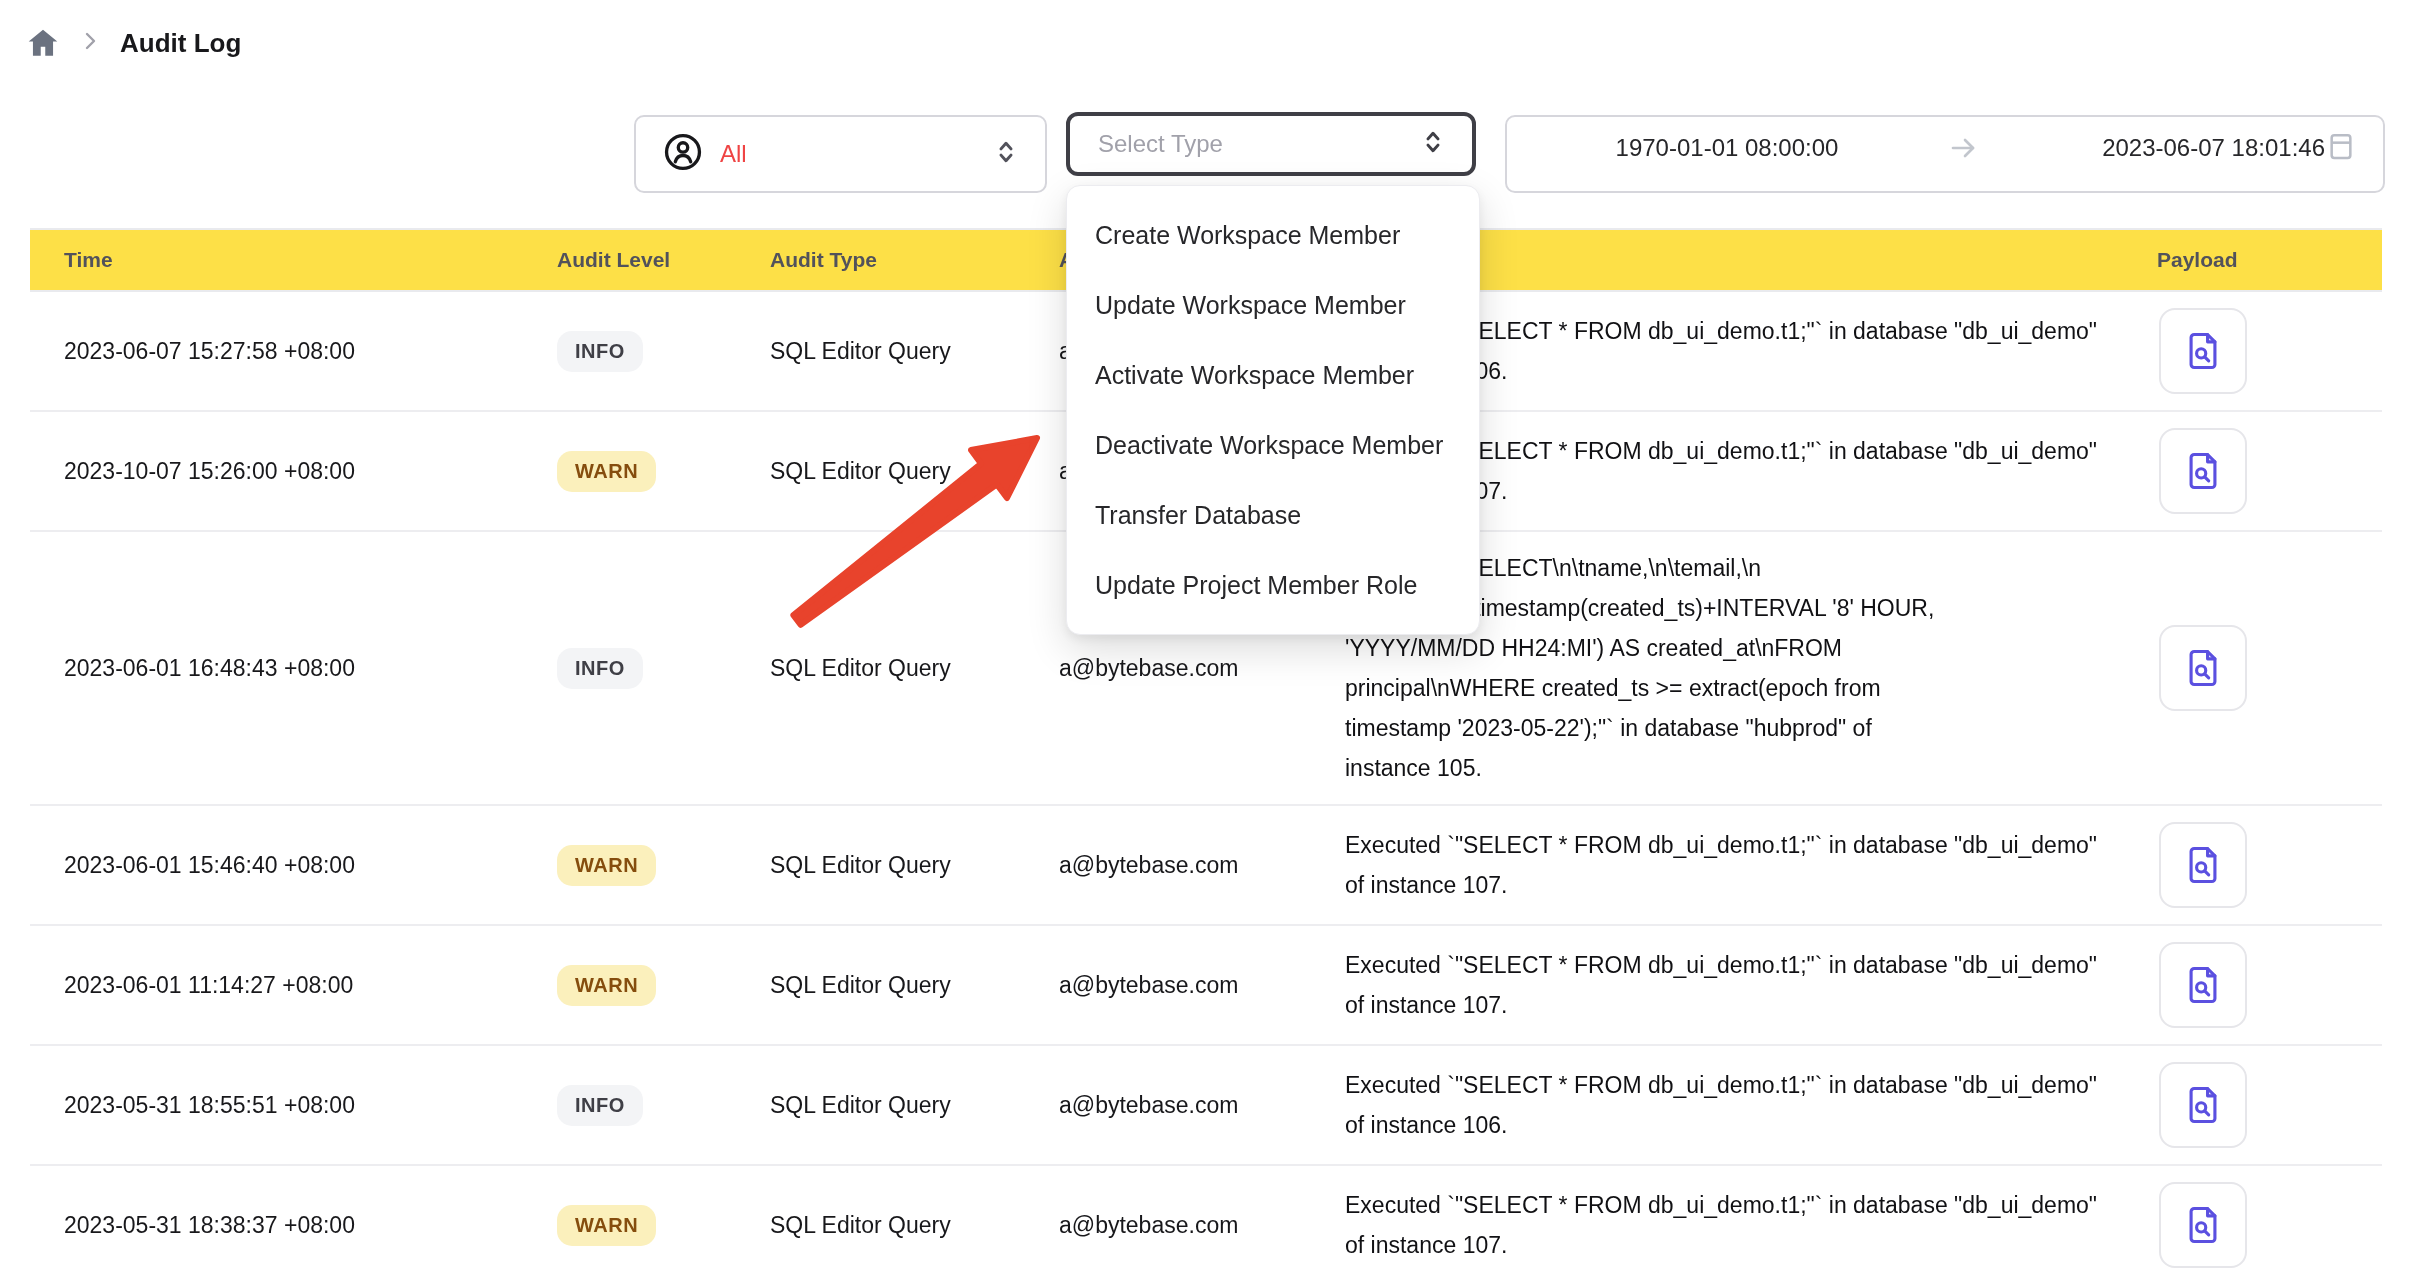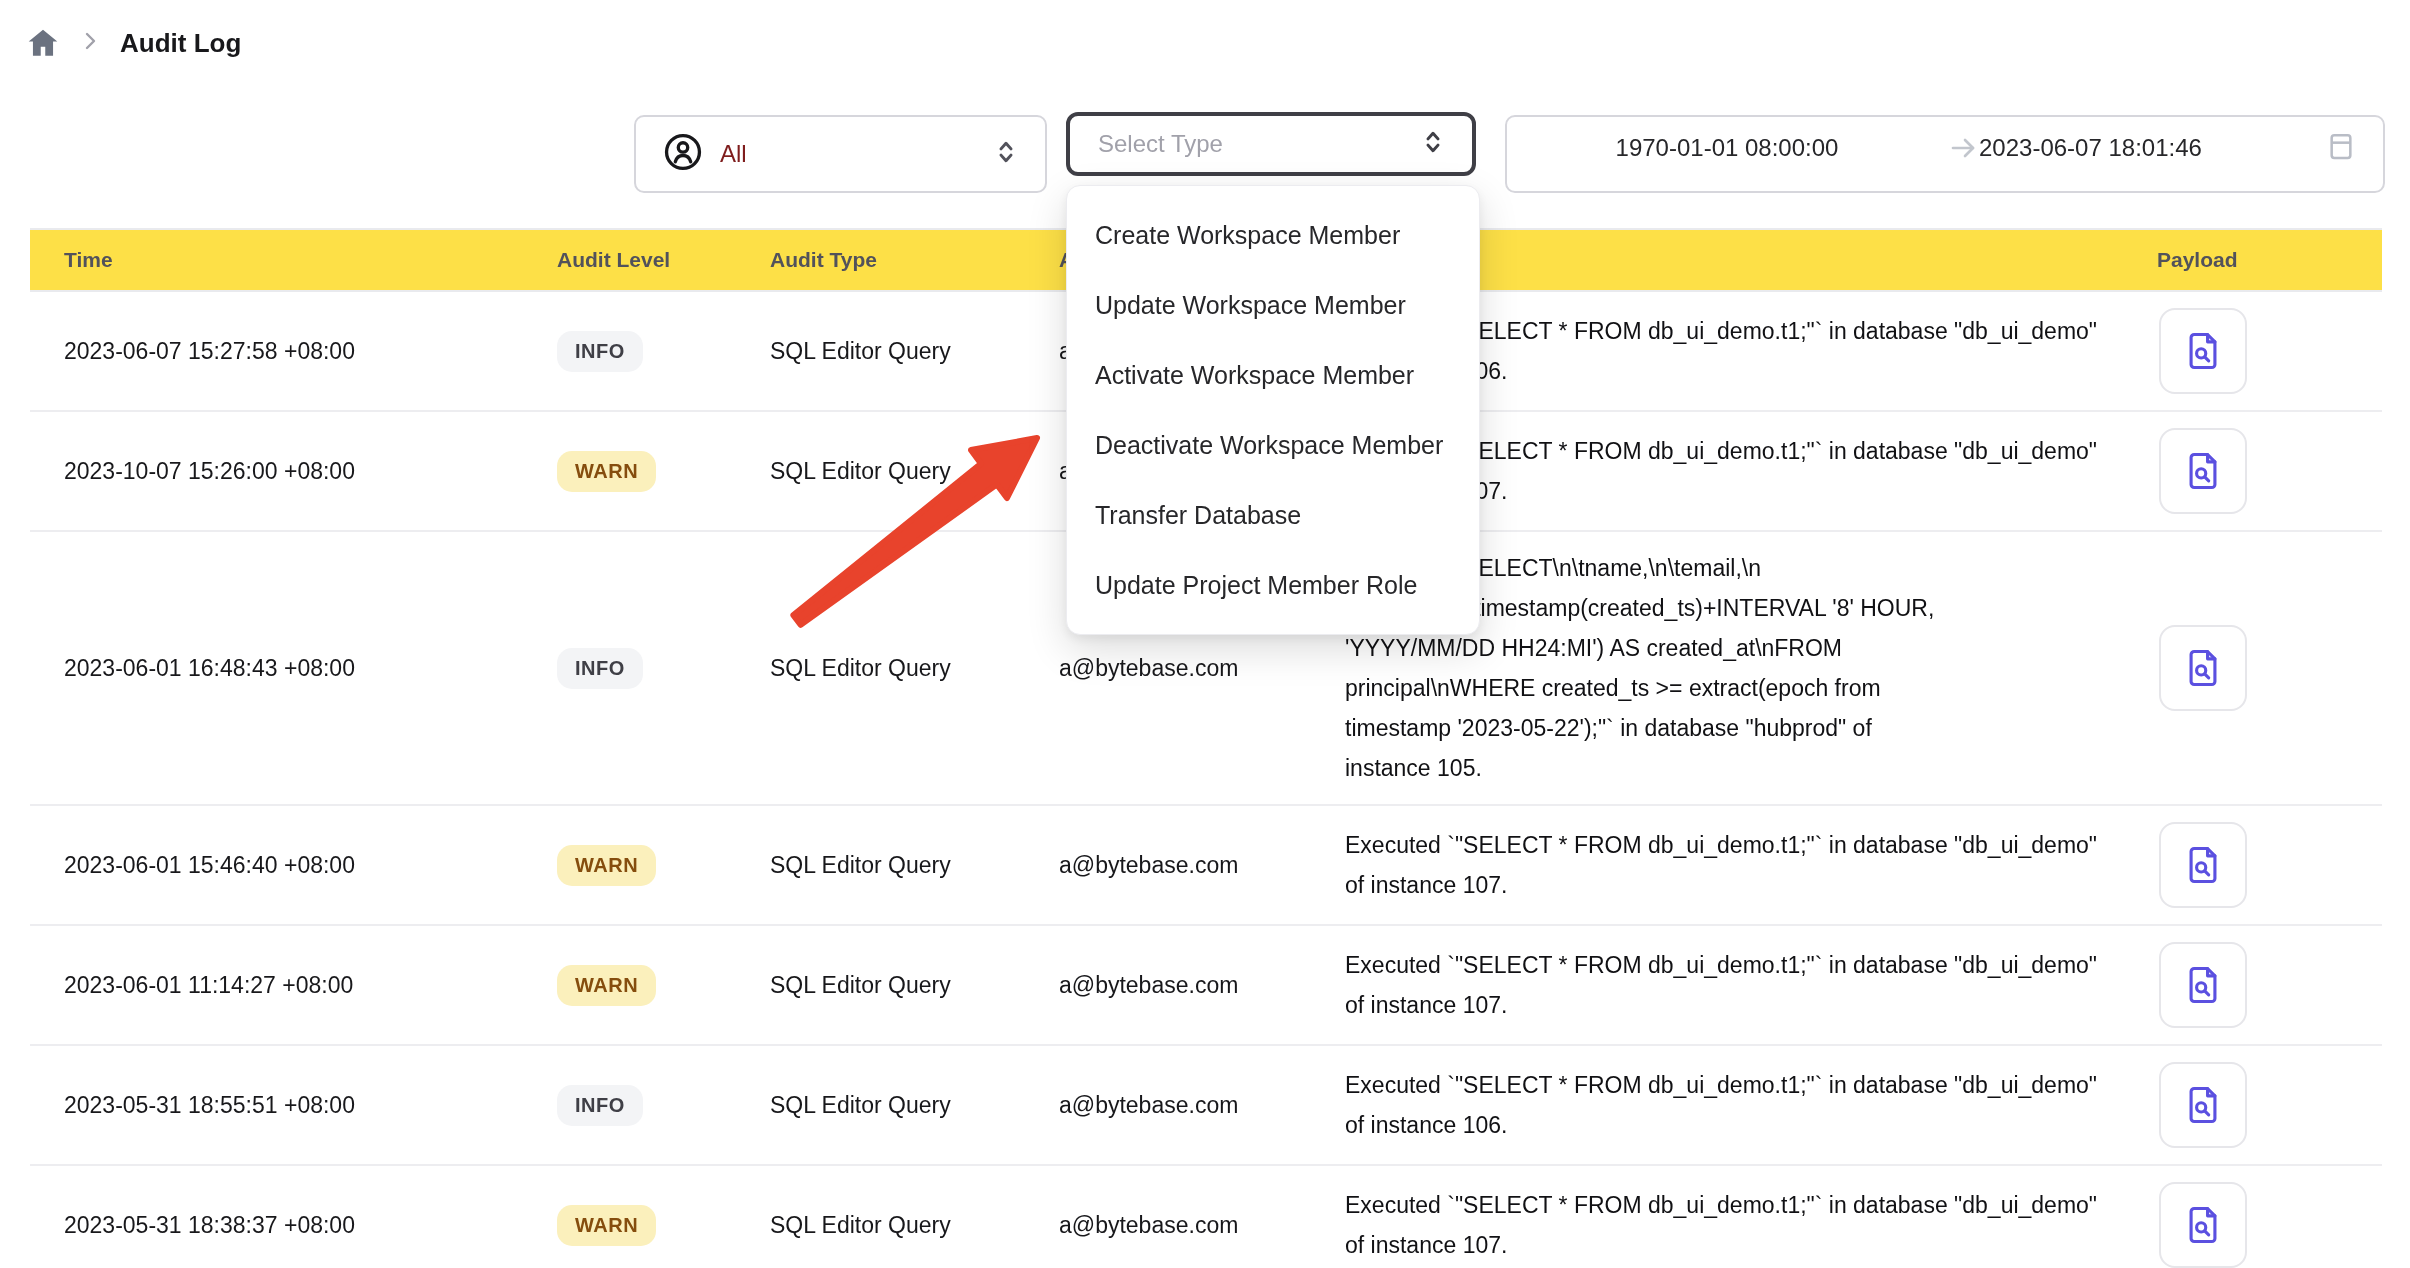--- a/index.html
+++ b/index.html
@@ -12,25 +12,25 @@
   .crumb-home svg { display:block; }
   .crumb-title { font-size:26px; font-weight:700; color:#18181b; }
 
   
   .ctl { position:absolute; display:flex; align-items:center; background:#fff;
     border:2px solid #d6d6dc; border-radius:10px; }
   .ctl-all   { left:634px;  top:115px; width:413px; height:78px; padding:0 24px 0 26px; gap:16px; }
   .ctl-type  { left:1066px; top:112px; width:410px; height:64px; padding:0 24px 0 28px;
     border:4px solid #3f3f46; border-radius:12px; }
   .ctl-date  { left:1505px; top:115px; width:880px; height:78px; padding:0 26px 12px 0; }
-  .ctl-all-label { font-size:24px; color:#7f1d1d; flex:1; }
+  .ctl-all-label { font-size:24px; color:#ef4444; flex:1; }
   .ctl-type-placeholder { font-size:24px; color:#a1a1aa; flex:1; }
   .updown { flex:none; }
   .date-start { width:440px; text-align:center; font-size:24px; color:#27272a; }
-  .date-end   { flex:1; text-align:left; font-size:24px; color:#27272a; }
+  .date-end   { flex:1; text-align:right; font-size:24px; color:#27272a; }
   .date-arrow { flex:none; display:flex; }
 
   
   .table { position:absolute; left:30px; top:228px; width:2352px; }
   .thead, .trow { display:grid;
     grid-template-columns:493px 213px 289px 286px 812px 1fr;
     align-items:center; padding-left:34px; }
   .thead { height:64px; background:#fde047; border-top:2px solid #e9eaee;
     border-bottom:2px solid #e9eaee; color:#52525b; font-size:21px; font-weight:700; }
   .trow { min-height:114px; padding-top:16px; padding-bottom:16px;

